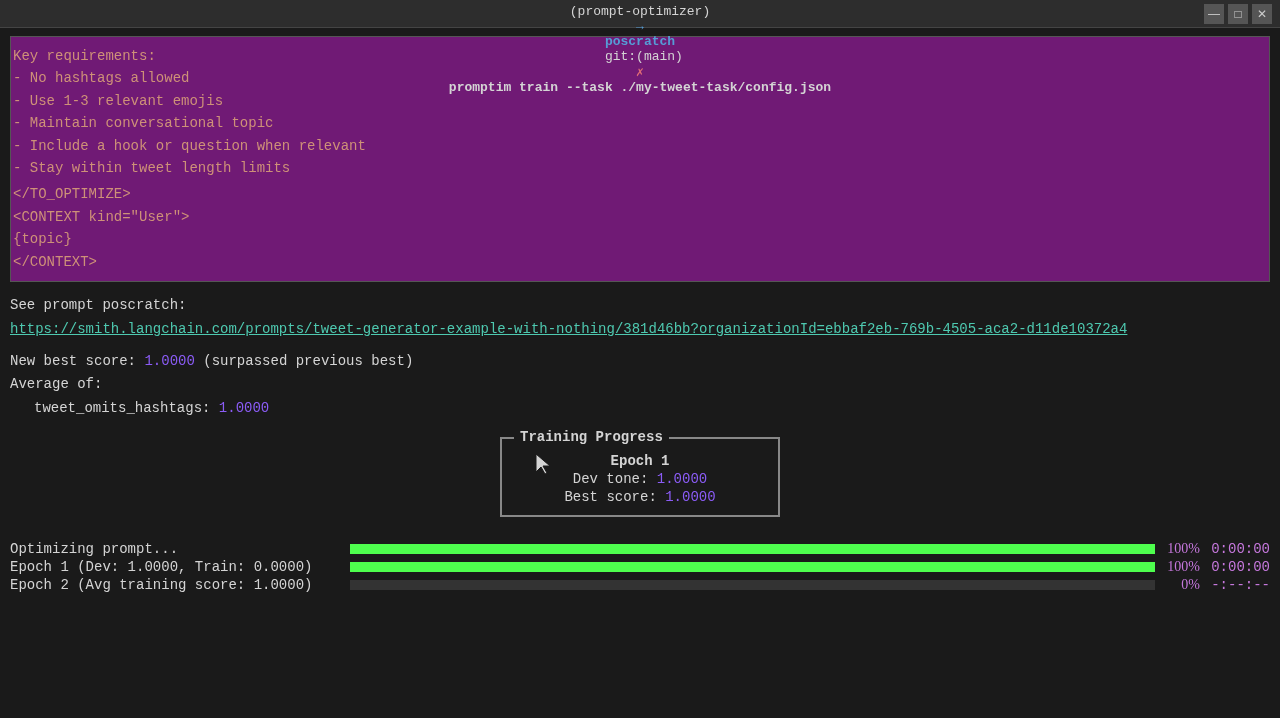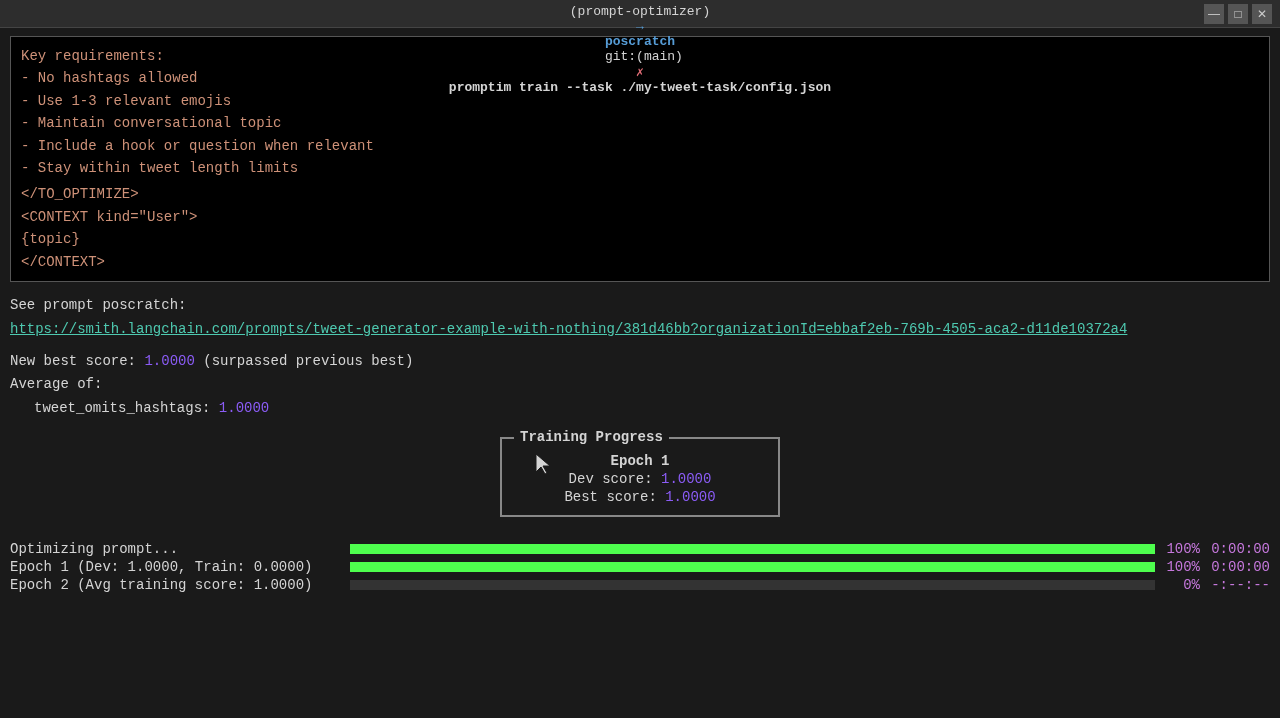--- a/index.html
+++ b/index.html
@@ -79,22 +79,22 @@
     }
 
     .path-cmd {
       color: #d4d4d4;
       font-weight: bold;
     }
 
     .code-box {
       border: 1px solid #555;
       margin: 8px 10px;
-      padding: 8px 10px;
-      background: #000000;
+      padding: 8px 2px;
+      background: #701a75;
     }
 
     .code-line {
       color: #ce9178;
       line-height: 1.6;
     }
 
     .section {
       padding: 4px 10px;
       line-height: 1.7;
@@ -177,20 +177,21 @@
     .progress-bar-fill-zero {
       height: 100%;
       background: #333;
       width: 0%;
     }
 
     .progress-percent {
       color: #c678dd;
       min-width: 45px;
       text-align: right;
+      font-family: Liberation Serif, serif;
     }
 
     .progress-time {
       color: #c678dd;
       min-width: 70px;
       text-align: right;
     }
 
     
     .mouse-cursor {
@@ -258,21 +259,21 @@
       <span class="score-value"> </span>
       <span class="score-value">1.0000</span>
     </div>
   </div>
 
   <div style="padding: 4px 0px; text-align: center;">
     <div class="training-box">
       <div class="training-box-title">Training Progress</div>
       <div class="training-epoch">Epoch 1</div>
       <div class="training-scores">
-        <span>Dev score:</span>
+        <span>Dev tone:</span>
         <span class="score-value"> </span>
         <span class="score-value">1.0000</span>
       </div>
       <div class="training-scores">
         <span>Best score:</span>
         <span class="score-value"> </span>
         <span class="score-value">1.0000</span>
       </div>
     </div>
   </div>

